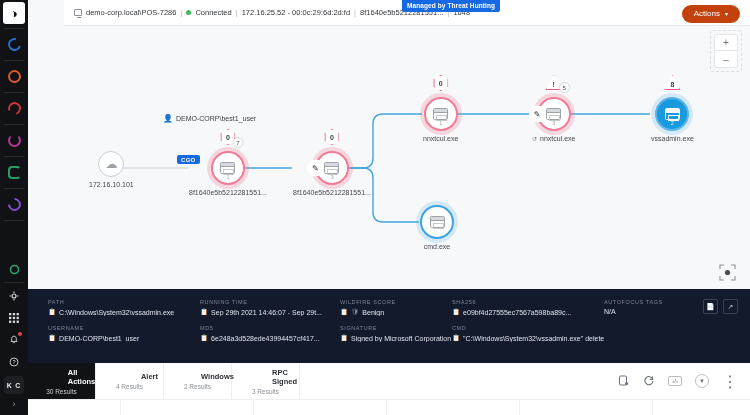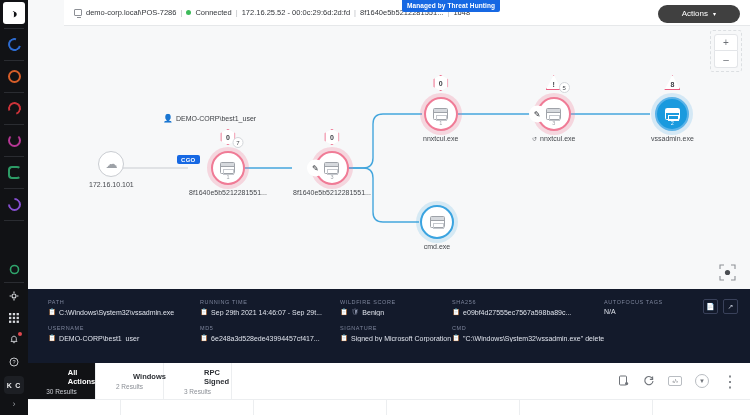--- a/index.html
+++ b/index.html
@@ -68,22 +68,22 @@
   }
   .crumb .mon:after { content:""; position:absolute; left:2px; bottom:-2.5px; width:4px; height:1px; background:#8d9096; }
   .crumb .sep { color:#b5b8bd; }
   .conn-dot { width:5px; height:5px; border-radius:50%; background:#3dbb5a; display:inline-block; }
   .thb {
     position:absolute; left:338px; top:0; background:#1668e3; color:#fff;
     font-size:6.5px; font-weight:700; padding:2px 5px 2.5px; letter-spacing:.1px;
     white-space:nowrap; border-radius:0 0 2px 2px;
   }
   .actions-btn {
-    position:absolute; right:10px; top:5px; background:#404040; color:#fff;
-    font-size:8px; border-radius:10px; padding:4px 24px 5px; display:flex;
+    position:absolute; right:10px; top:5px; background:#c2410c; color:#fff;
+    font-size:8px; border-radius:10px; padding:4px 12px 5px; display:flex;
     align-items:center; gap:5px; cursor:pointer; white-space:nowrap;
   }
   .actions-btn .cv { font-size:6px; }
 
   
   .canvas {
     position:absolute; left:28px; top:26px; right:0; height:263px;
     background:#f7f8f9; overflow:hidden;
   }
   .canvas svg.wires { position:absolute; inset:0; width:722px; height:263px; }
@@ -535,20 +535,24 @@
       <div class="dbtn">↗</div>
     </div>
   </div>
 
   <div class="tabsbar">
     <div class="tab active">
       <span class="t1">All Actions</span>
       <span class="t2">30 Results</span>
     </div>
     <div class="tab">
+      <span class="t1">Alert</span>
+      <span class="t2">4 Results</span>
+    </div>
+    <div class="tab">
       <span class="t1">Windows</span>
       <span class="t2">2 Results</span>
     </div>
     <div class="tab">
       <span class="t1">RPC Signed</span>
       <span class="t2">3 Results</span>
     </div>
 
     <div class="tabtools">
       <span class="tt">

